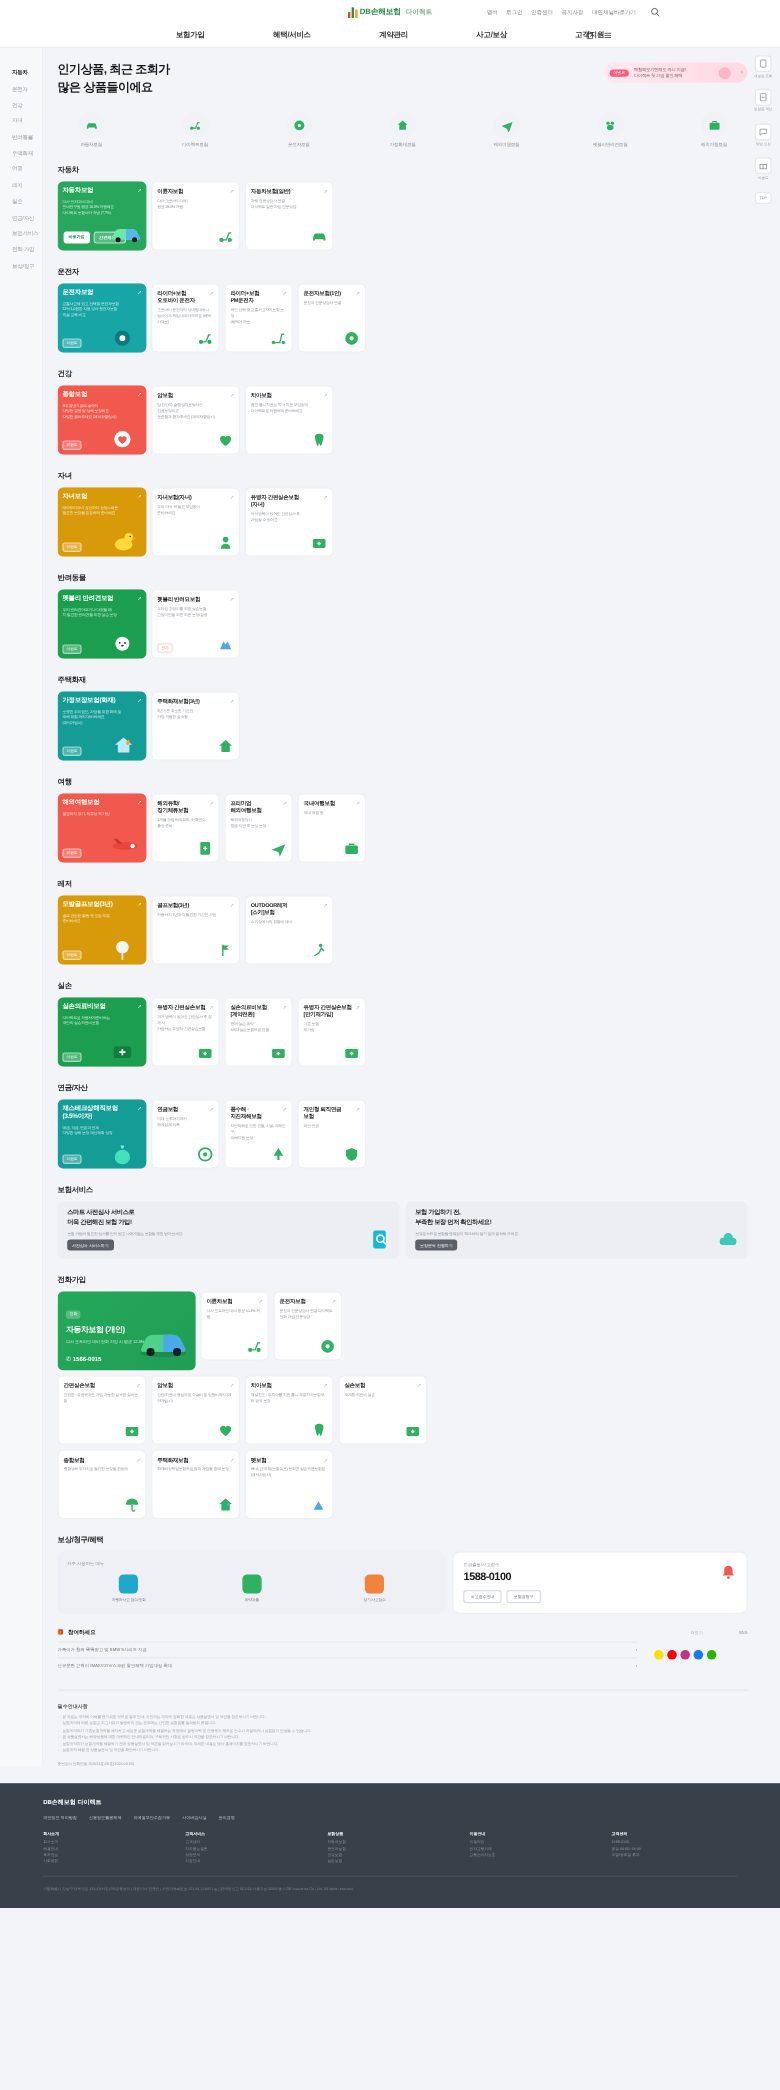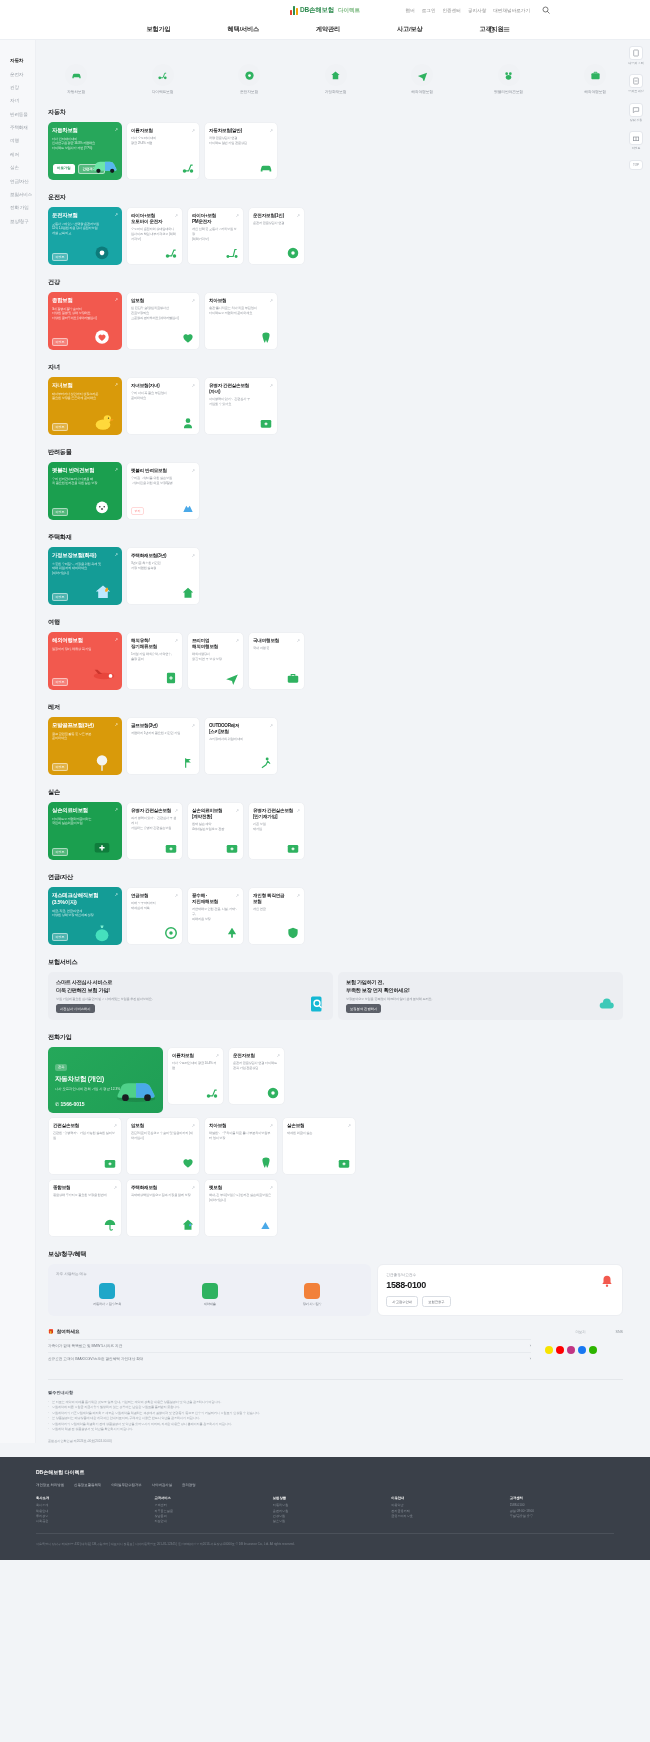--- a/index.html
+++ b/index.html
@@ -247,20 +247,34 @@
       <div class="side-item">레저</div>
       <div class="side-item">실손</div>
       <div class="side-item">연금/자산</div>
       <div class="side-item">보험서비스</div>
       <div class="side-item">전화 가입</div>
       <div class="side-item">보상/청구</div>
     </aside>
 
     <main class="content">
 
+      <div class="hero">
+        <h1>
+          <span>인기상품, 최근 조회가</span><br>
+          <span>많은 상품들이에요</span>
+        </h1>
+        <div class="hero-promo">
+          <span class="promo-chip">이벤트</span>
+          <span class="promo-txt">
+            <span>체험해보기만해도 즉시 지급!</span><br><span>다이렉트 첫 가입 할인 혜택</span>
+          </span>
+          <span class="promo-ball"></span>
+          <span class="promo-arrow">›</span>
+        </div>
+      </div>
 
       <div class="quickcats">
         <div class="qc">
           <div class="qc-circle">
               <svg width="11" height="11" viewBox="0 0 24 24">
                 <path d="M3 15l1.5-5a3 3 0 0 1 2.8-2h9.4a3 3 0 0 1 2.8 2L21 15v3h-3v-2H6v2H3z" fill="#2fb260"></path>
               </svg>
             </div>
           <div class="qc-label">자동차보험</div>
         </div>

